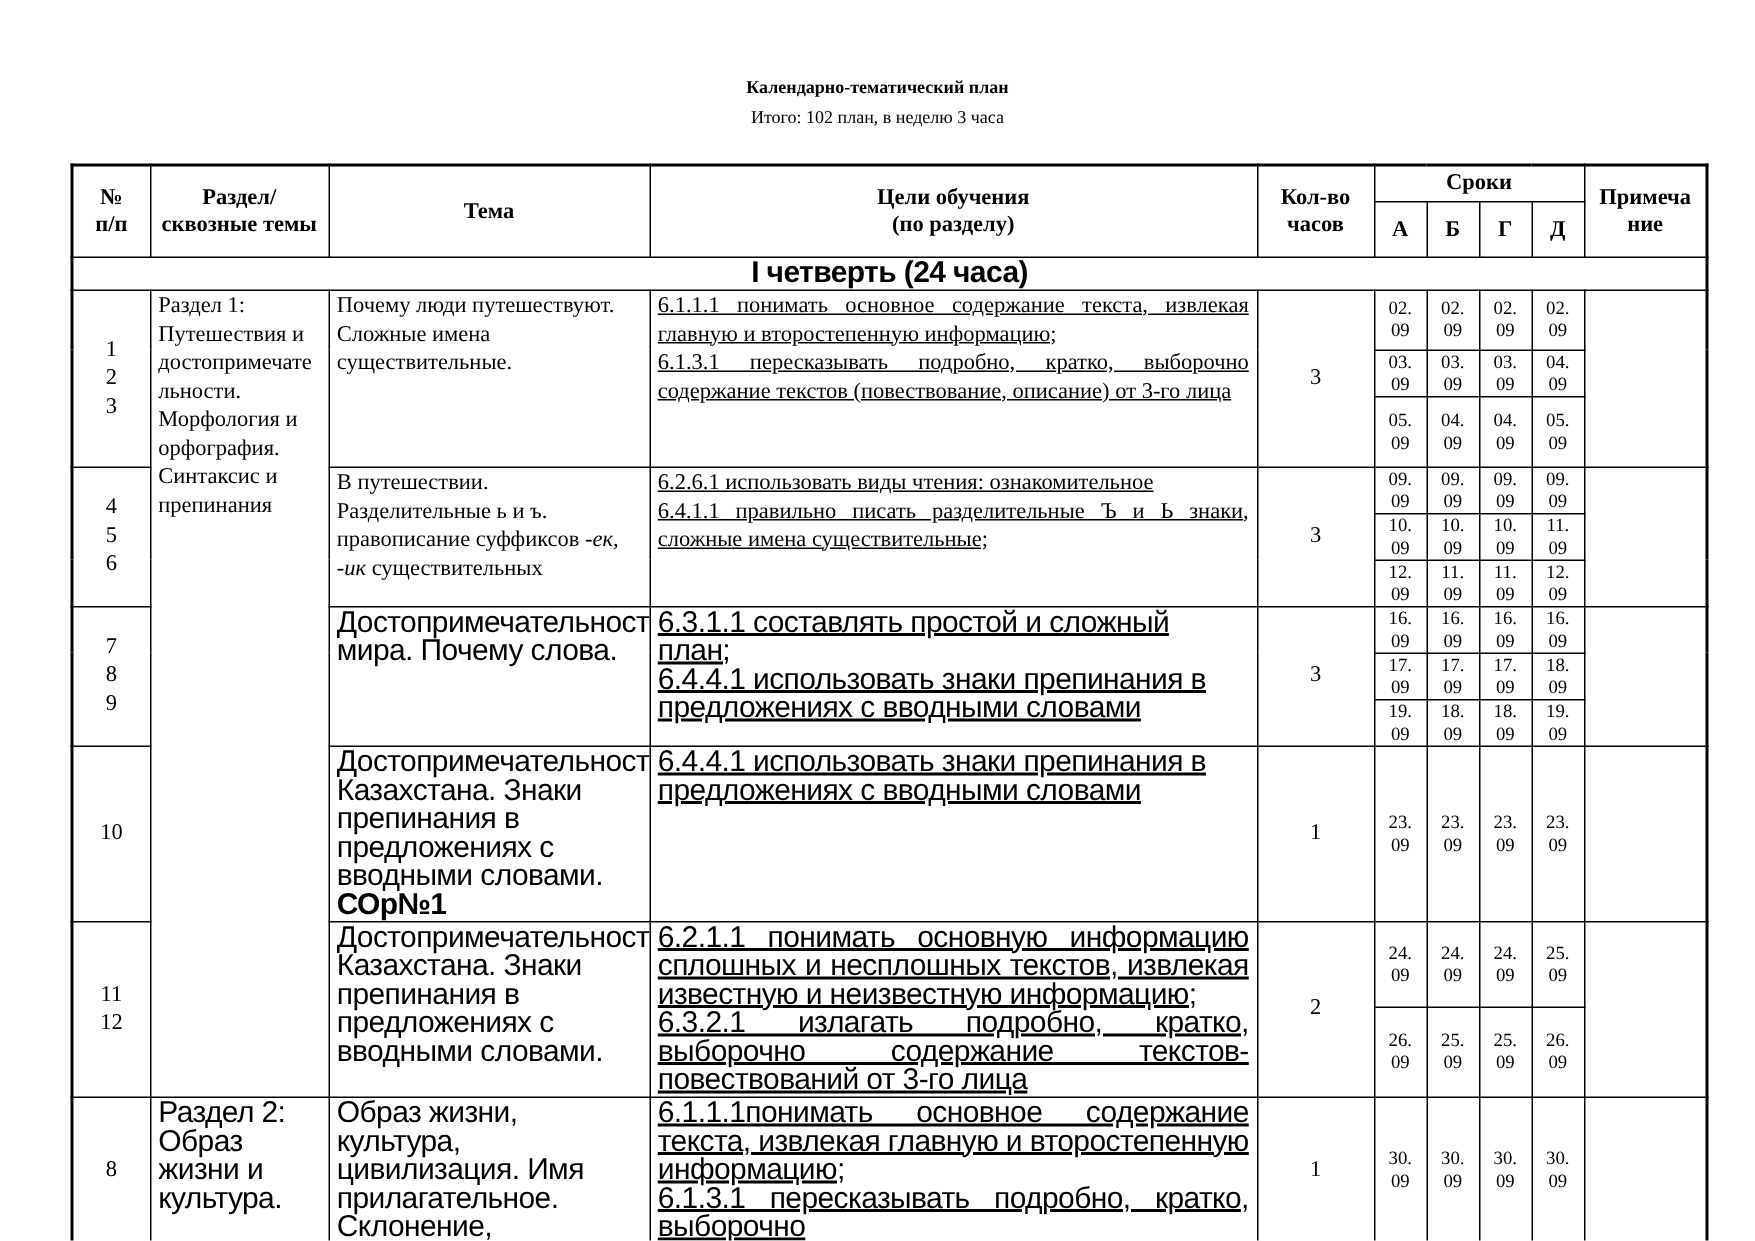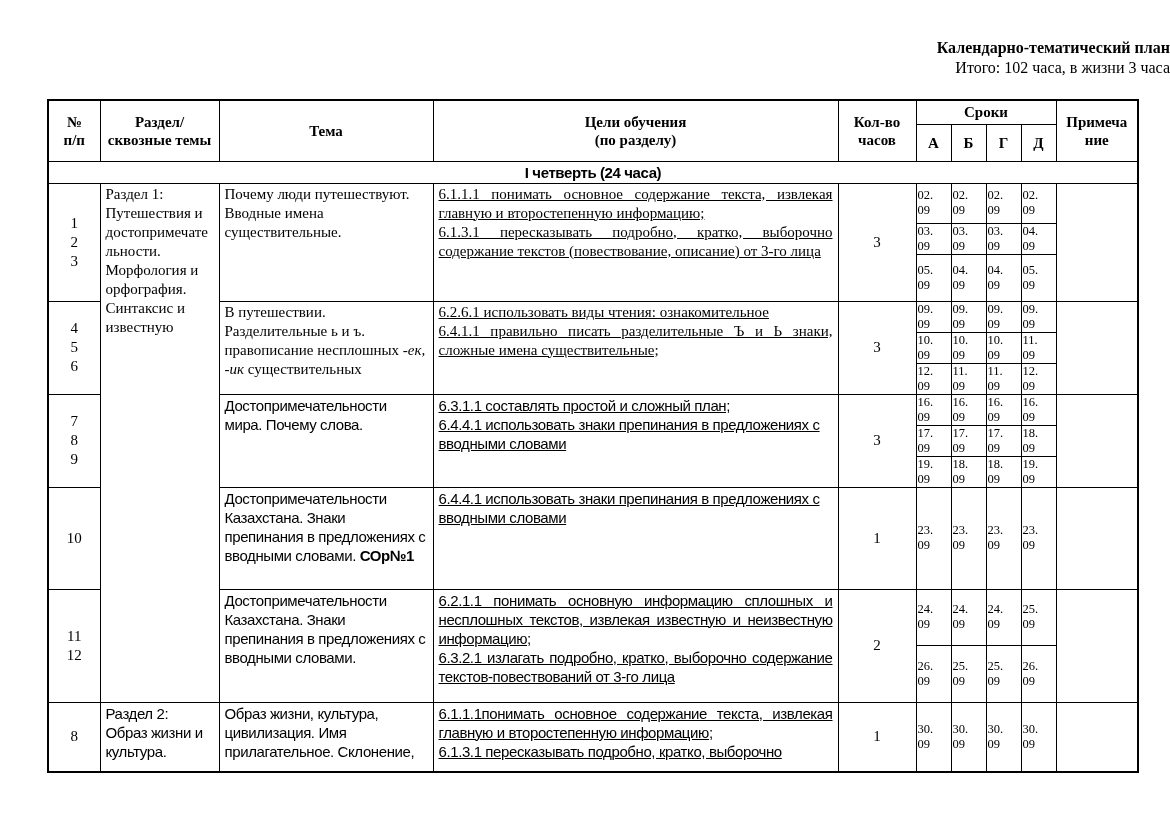--- a/index.html
+++ b/index.html
@@ -5,21 +5,21 @@
   * { box-sizing: border-box; margin: 0; padding: 0; }
   html, body { background: #fff; }
   body {
     width: 1170px; height: 827px;
     font-family: "Liberation Serif", "DejaVu Serif", serif;
     color: #000;
     overflow: hidden;
   }
   .page { width: 1170px; height: 827px; padding-top: 38px; }
 
-  .doc-title { text-align: right; font-size: 16px; line-height: 20px; }
+  .doc-title { text-align: center; font-size: 12px; line-height: 20px; margin-top: 10px; }
   .t-bold { font-weight: bold; }
   .u { }
 
   table.plan {
     border-collapse: collapse;
     table-layout: fixed;
     width: 1090px;
     margin: 21px 0 0 47px;
     border: 2px solid #000;
   }
@@ -35,49 +35,50 @@
     font-weight: bold;
     text-align: center;
     vertical-align: middle;
     white-space: pre-line;
     line-height: 18px;
     padding: 1px 2px;
   }
   .cond {
     font-family: "Liberation Sans", "DejaVu Sans", sans-serif;
     letter-spacing: -0.4px;
-    font-size: 15px;
+    font-size: 20px;
   }
   .pre { white-space: pre-line; text-decoration: underline; }
   .obj { text-align: justify; }
   .num, .hours {
     text-align: center;
     vertical-align: middle;
     white-space: pre-line;
   }
   .date {
+    text-align: center;
     vertical-align: middle;
     white-space: pre-line;
     font-size: 12.5px;
     line-height: 15px;
     padding: 0 1px;
   }
   .section-cell { overflow-wrap: break-word; }
   .quarter { text-align: center; font-weight: bold; vertical-align: middle; }
   .italic { font-style: italic; }
   .bold { font-weight: bold; }
 </style>
 </head>
 <body>
 
 <div class="page">
 
   <div class="doc-title">
     <div class="t-bold">Календарно-тематический план</div>
-    <div><span>Итого: </span><span class="u">102</span><span> часа, в жизни </span><span class="u">3</span><span> часа</span></div>
+    <div><span>Итого: </span><span class="u">102</span><span> план, в неделю </span><span class="u">3</span><span> часа</span></div>
   </div>
 
   <table class="plan">
     <colgroup>
       <col style="width:52px">
         <col style="width:119px">
         <col style="width:214px">
         <col style="width:405px">
       <col style="width:78px">
         <col style="width:35px">
@@ -110,22 +111,22 @@
     </tr>
 
     <tr style="height:22px">
       <td colspan="10" class="quarter cond">I четверть (24 часа)</td>
     </tr>
 
     <tr style="height:40px">
       <td rowspan="3" class="num">1
 2
 3</td>
-      <td rowspan="12" class="section-cell">Раздел 1: Путешествия и достопримечательности. Морфология и орфография. Синтаксис и известную</td>
-      <td rowspan="3">Почему люди путешествуют. Вводные имена существительные.</td>
+      <td rowspan="12" class="section-cell">Раздел 1: Путешествия и достопримечательности. Морфология и орфография. Синтаксис и препинания</td>
+      <td rowspan="3">Почему люди путешествуют. Сложные имена существительные.</td>
       <td rowspan="3" class="obj pre">6.1.1.1 понимать основное содержание текста, извлекая главную и второстепенную информацию;
 6.1.3.1 пересказывать подробно, кратко, выборочно содержание текстов (повествование, описание) от 3-го лица</td>
       <td rowspan="3" class="hours">3</td>
       <td class="date">02.
 09</td>
       <td class="date">02.
 09</td>
       <td class="date">02.
 09</td>
       <td class="date">02.
@@ -150,21 +151,21 @@
       <td class="date">04.
 09</td>
       <td class="date">05.
 09</td>
     </tr>
 
     <tr style="height:28px">
       <td rowspan="3" class="num">4
 5
 6</td>
-      <td rowspan="3"><span>В путешествии. Разделительные ь и ъ. правописание несплошных -</span><span class="italic">ек, -ик</span><span> существительных</span></td>
+      <td rowspan="3"><span>В путешествии. Разделительные ь и ъ. правописание суффиксов -</span><span class="italic">ек, -ик</span><span> существительных</span></td>
       <td rowspan="3" class="obj pre">6.2.6.1 использовать виды чтения: ознакомительное
 6.4.1.1 правильно писать разделительные Ъ и Ь знаки, сложные имена существительные;</td>
       <td rowspan="3" class="hours">3</td>
       <td class="date">09.
 09</td>
       <td class="date">09.
 09</td>
       <td class="date">09.
 09</td>
       <td class="date">09.

